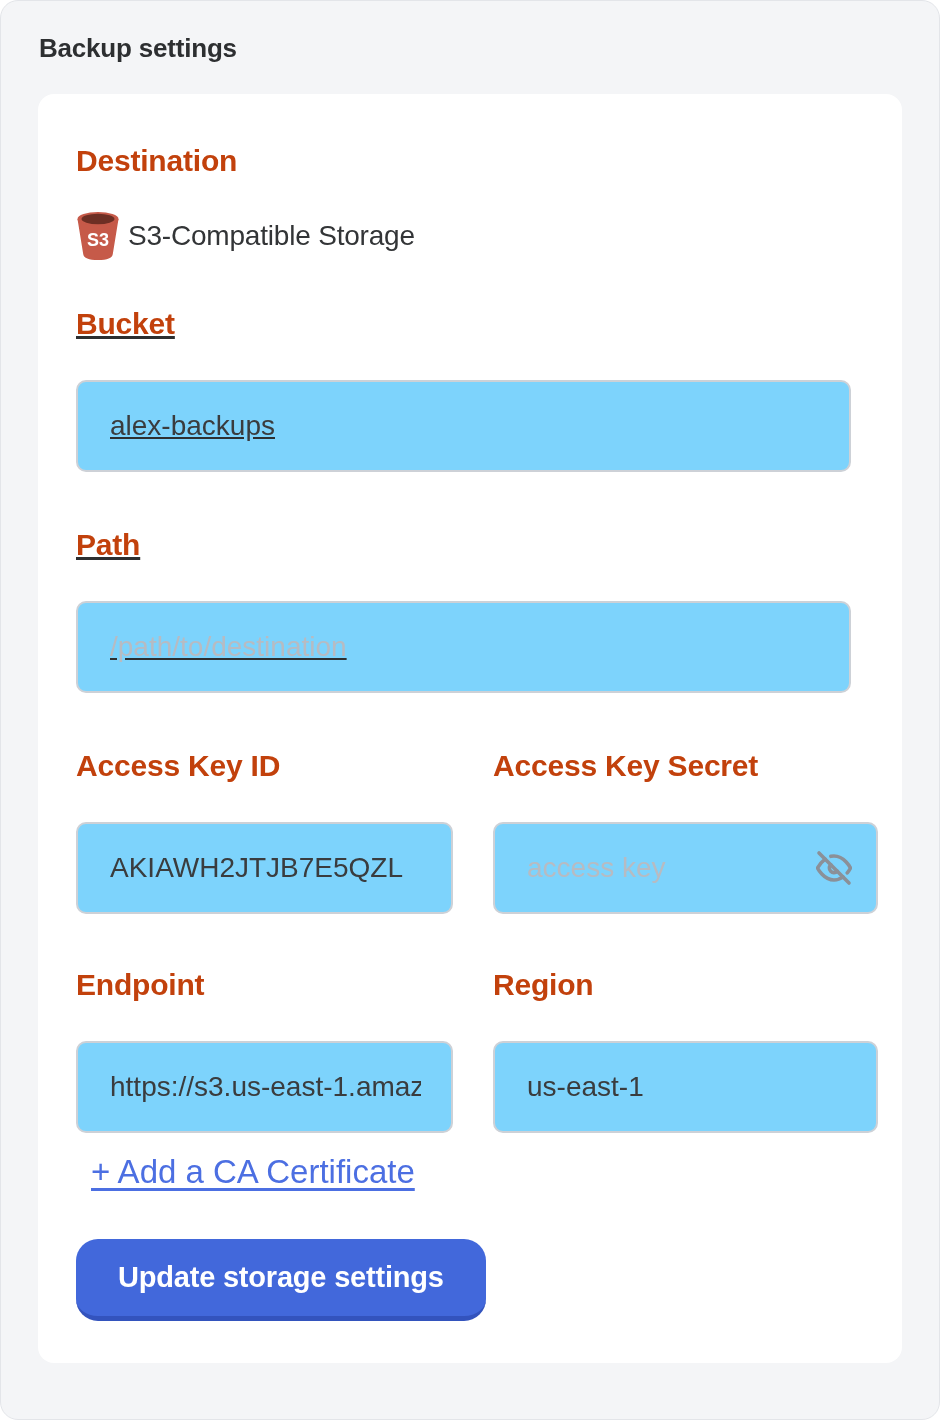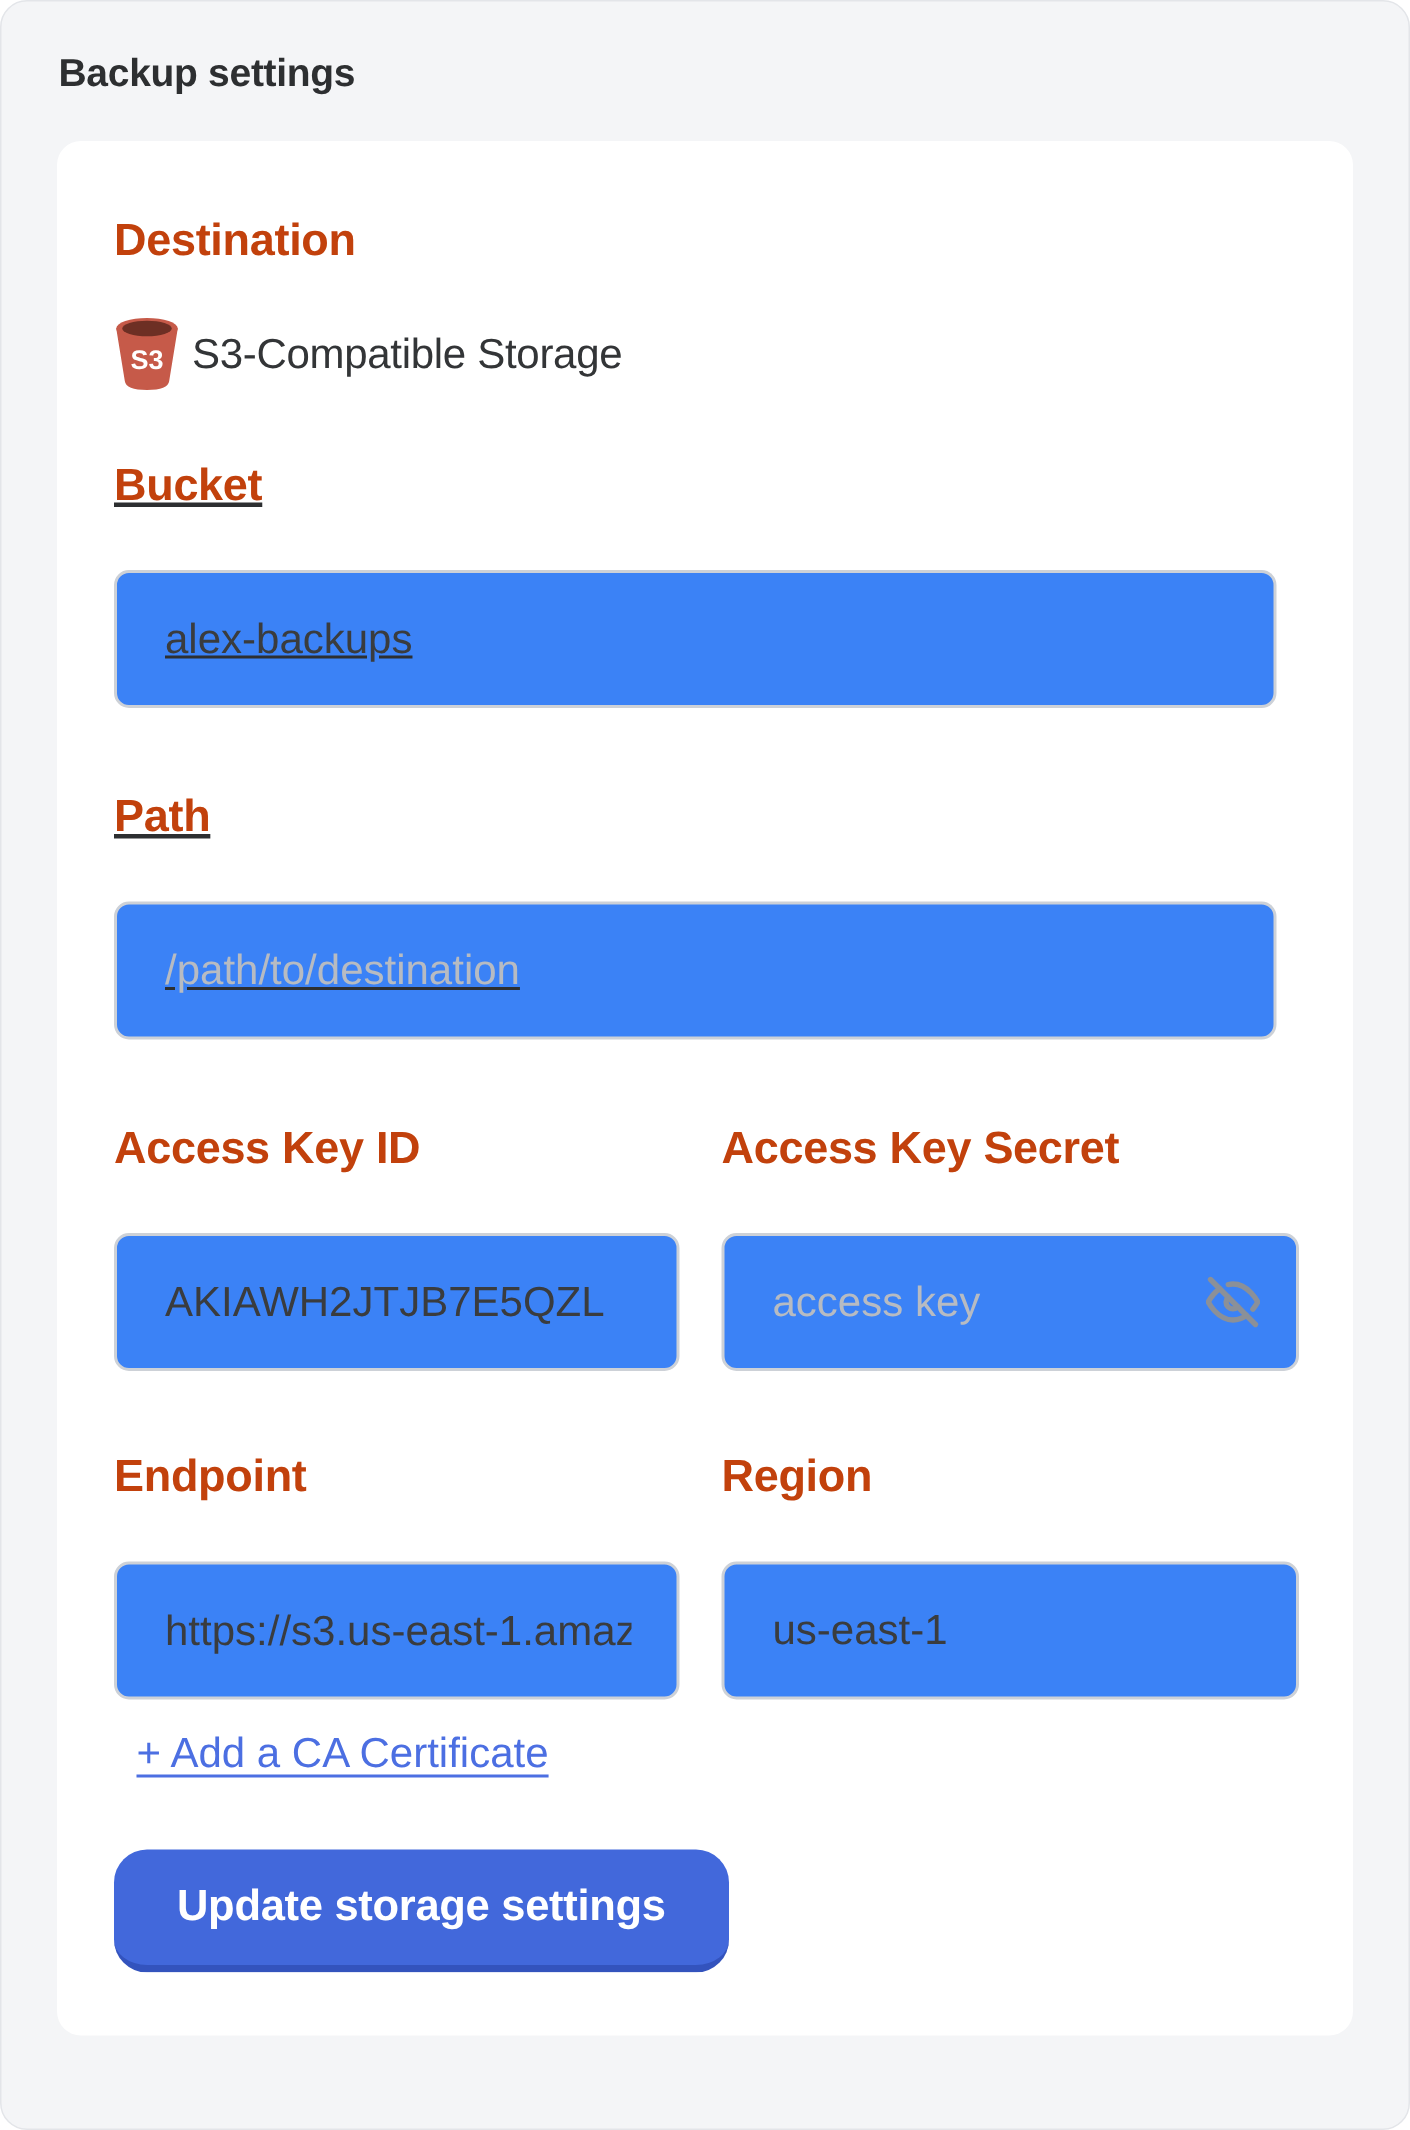--- a/index.html
+++ b/index.html
@@ -50,34 +50,34 @@
     color: #333537;
     letter-spacing: -0.2px;
   }
   .field { margin-bottom: 56px; text-decoration: underline; }
   .field .section-label { margin-bottom: 40px; }
   .text-input {
     display: block;
     height: 92px;
     border: 2px solid #cdd1d7;
     border-radius: 10px;
-    background: #3b82f6;
+    background: #7dd3fc;
     font-family: "Liberation Sans", "DejaVu Sans", sans-serif;
     font-size: 28px;
     color: #3a3c3e;
     padding: 0 30px 0 32px;
     outline: none;
     width: 100%;
   }
   .text-input::placeholder { color: #b7bbc2; opacity: 1; }
   .input-full { width: 775px; }
   .two-col {
     display: grid;
     grid-template-columns: 377px 385px;
-    column-gap: 28px;
+    column-gap: 40px;
     margin-bottom: 54px;
   }
   .two-col .section-label { margin-bottom: 40px; }
   .input-wrap { position: relative; }
   .input-wrap .text-input { width: 100%; }
   .input-wrap .with-icon { padding-right: 86px; }
   .eye-btn {
     position: absolute;
     right: 24px;
     top: 50%;
@@ -87,21 +87,21 @@
     background: transparent;
     border: none;
     cursor: pointer;
     display: flex;
     align-items: center;
     justify-content: center;
   }
   .ca-link {
     display: inline-block;
     margin: 20px 0 0 15px;
-    font-size: 28px;
+    font-size: 33px;
     color: #4c6fe2;
     text-decoration: underline;
     text-underline-offset: 5px;
     cursor: pointer;
   }
   .submit-btn {
     display: block;
     margin-top: 48px;
     height: 82px;
     padding: 0 42px;

